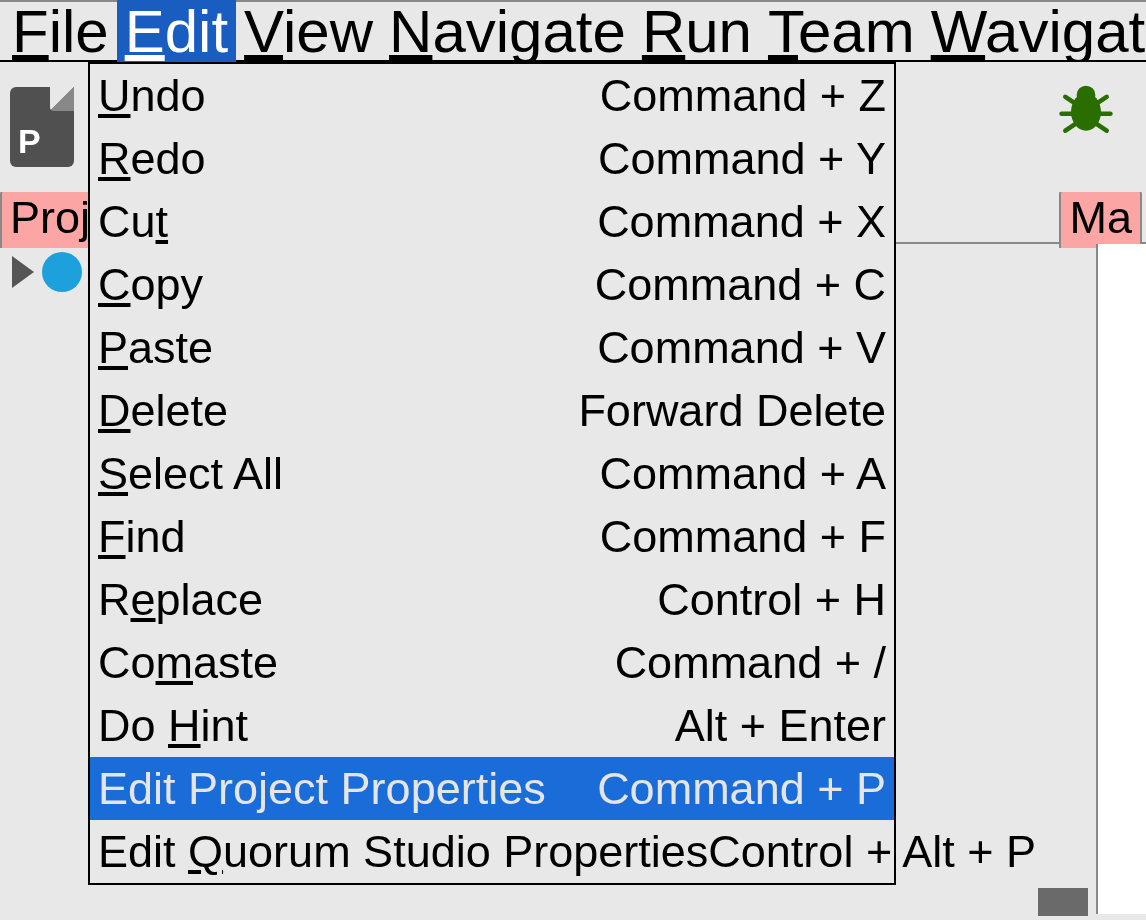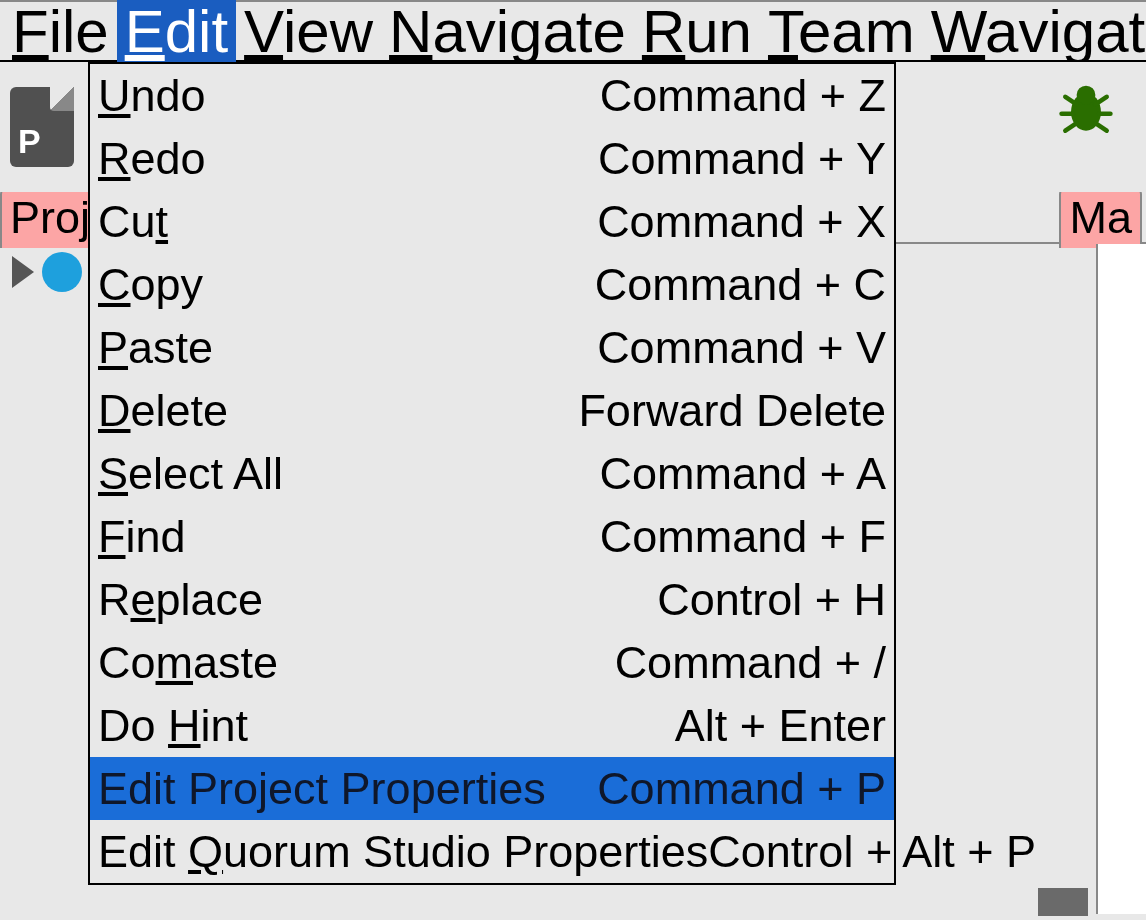--- a/index.html
+++ b/index.html
@@ -138,21 +138,21 @@
       justify-content: space-between;
       align-items: center;
       padding: 2px 8px;
       font-size: 45px;
       color: #000;
       cursor: pointer;
       height: 63px;
     }
     .dropdown-item.selected {
       background: #1a6dd8;
-      color: #0f172a;
+      color: #e5e5e5;
     }
     .dropdown-label {
       white-space: nowrap;
     }
     .dropdown-shortcut {
       white-space: nowrap;
     }
     .editor-panel {
       position: absolute;
       right: 0;

